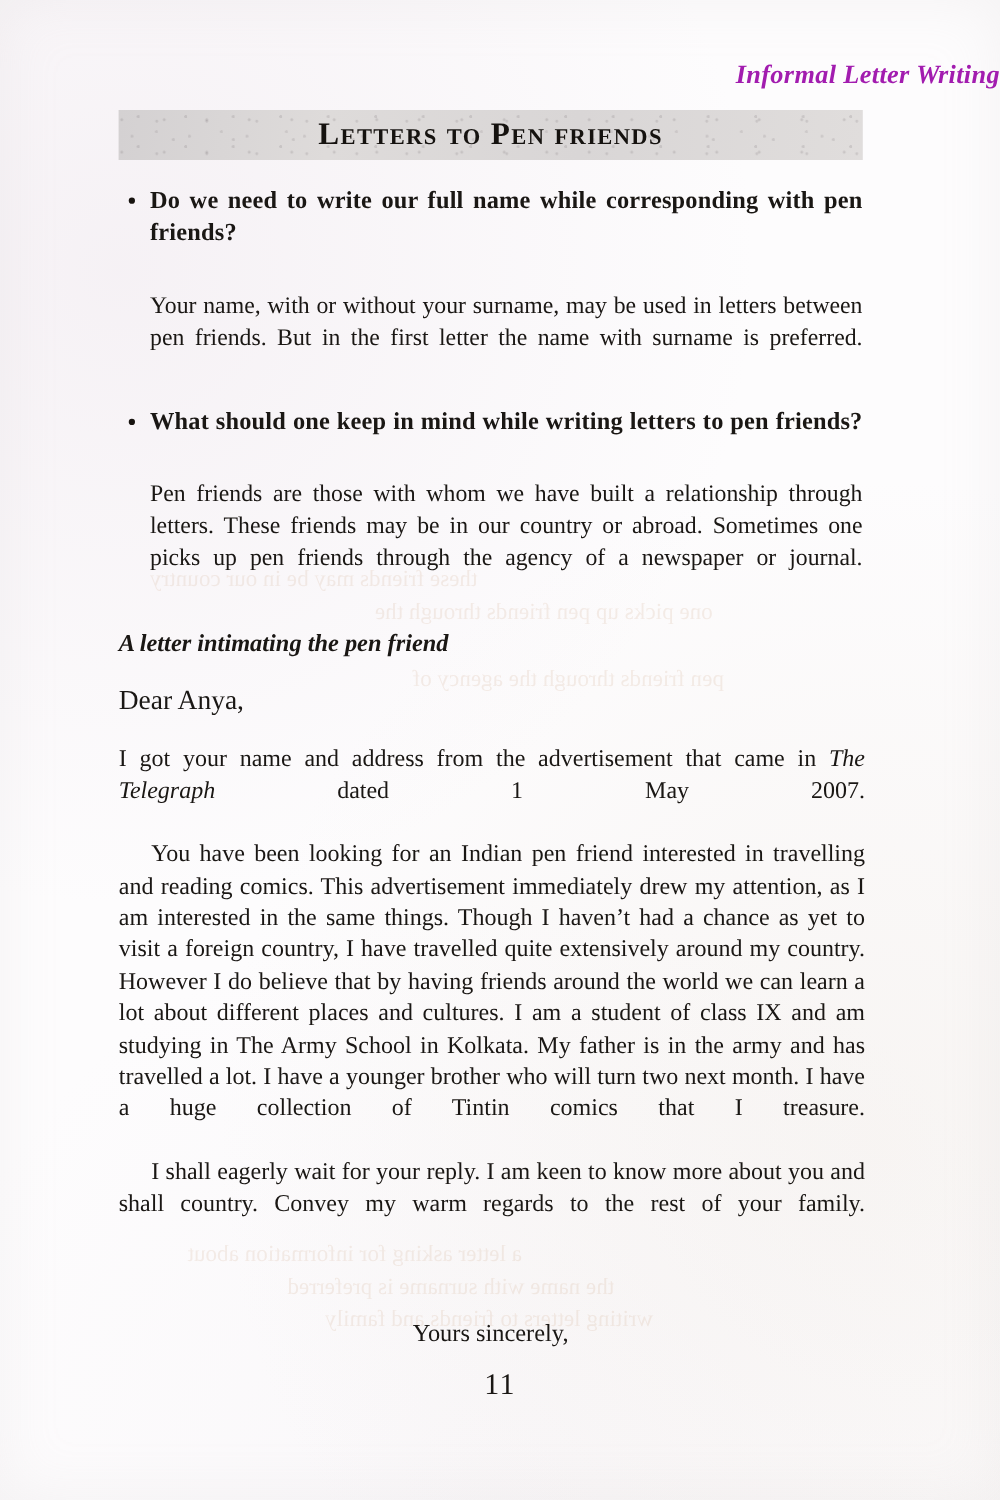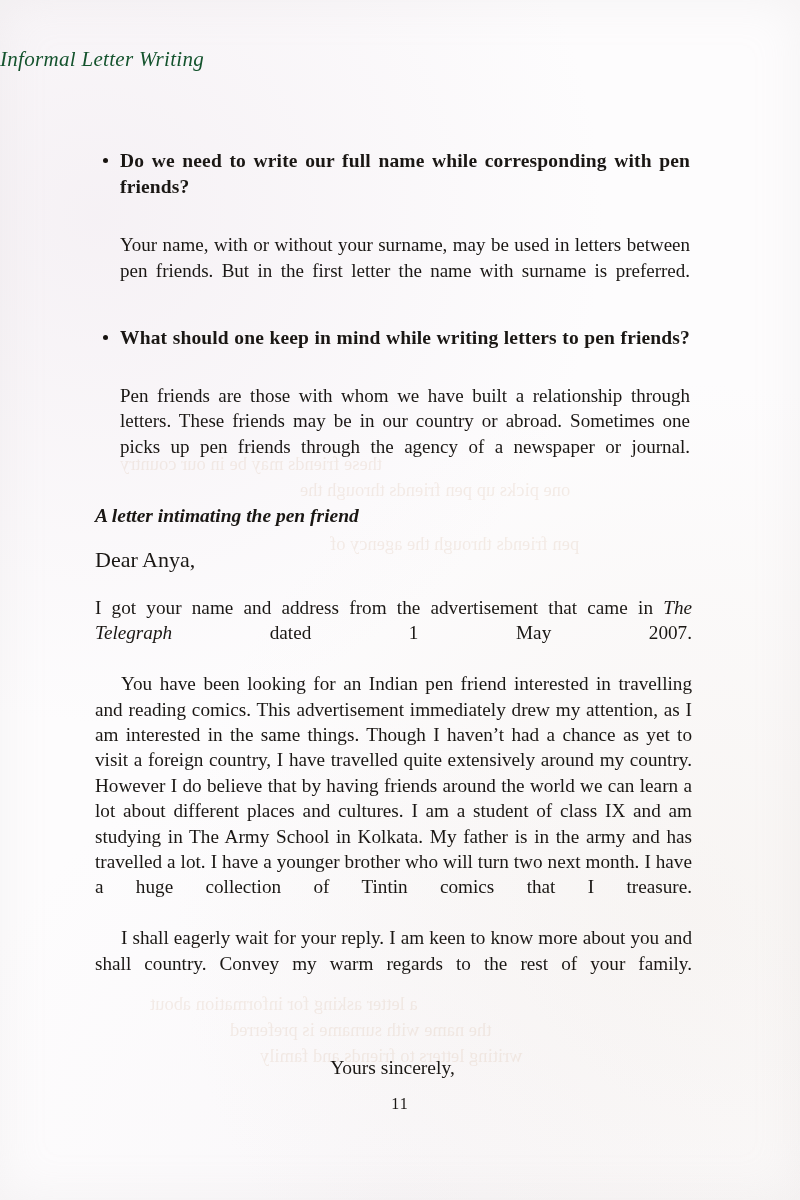--- a/index.html
+++ b/index.html
@@ -40,25 +40,26 @@
     inset: 0;
     z-index: 2;
   }
 
   
   .running-head {
     position: absolute;
     left: 0;
     right: 0;
     top: 47px;
-    text-align: left;
+    text-align: right;
     font-style: italic;
     font-size: 21px;
     letter-spacing: .3px;
-    color: #14532d;
+    color: #a21caf;
+    font-weight: bold;
   }
 
   
   .banner {
     position: absolute;
     left: 95px;
     top: 88px;
     width: 595px;
     height: 40px;
     background: #dbd8d8;
@@ -170,21 +171,21 @@
     padding-right: 2px;
   }
 
   
   .page-number {
     position: absolute;
     left: 0;
     right: 0;
     top: 1095px;
     text-align: center;
-    font-size: 16px;
+    font-size: 24px;
     letter-spacing: 1px;
   }
 
   
   .ghost-layer {
     position: absolute;
     inset: 0;
     z-index: 1;
     pointer-events: none;
     overflow: hidden;
@@ -212,20 +213,23 @@
   <div class="ghost" style="left:150px; top:992px;">a letter asking for information about</div>
   <div class="ghost" style="left:230px; top:1018px;">the name with surname is preferred</div>
   <div class="ghost" style="left:260px; top:1044px;">writing letters to friends and family</div>
   <div class="ghost" style="left:330px; top:532px;">pen friends through the agency of</div>
 </div>
 
 <div class="page">
 
   <div class="running-head">Informal Letter Writing</div>
 
+  <div class="banner">
+    <div class="banner-title">Letters to Pen friends</div>
+  </div>
 
   <div class="qa-block">
 
     <div class="qa-item">
       <div class="question">
         <span class="bullet"></span>
         <span>Do we need to write our full name while corresponding with pen friends?</span>
       </div>
       <div class="answer">Your name, with or without your surname, may be used in letters between pen friends. But in the first letter the name with surname is preferred.</div>
     </div>

